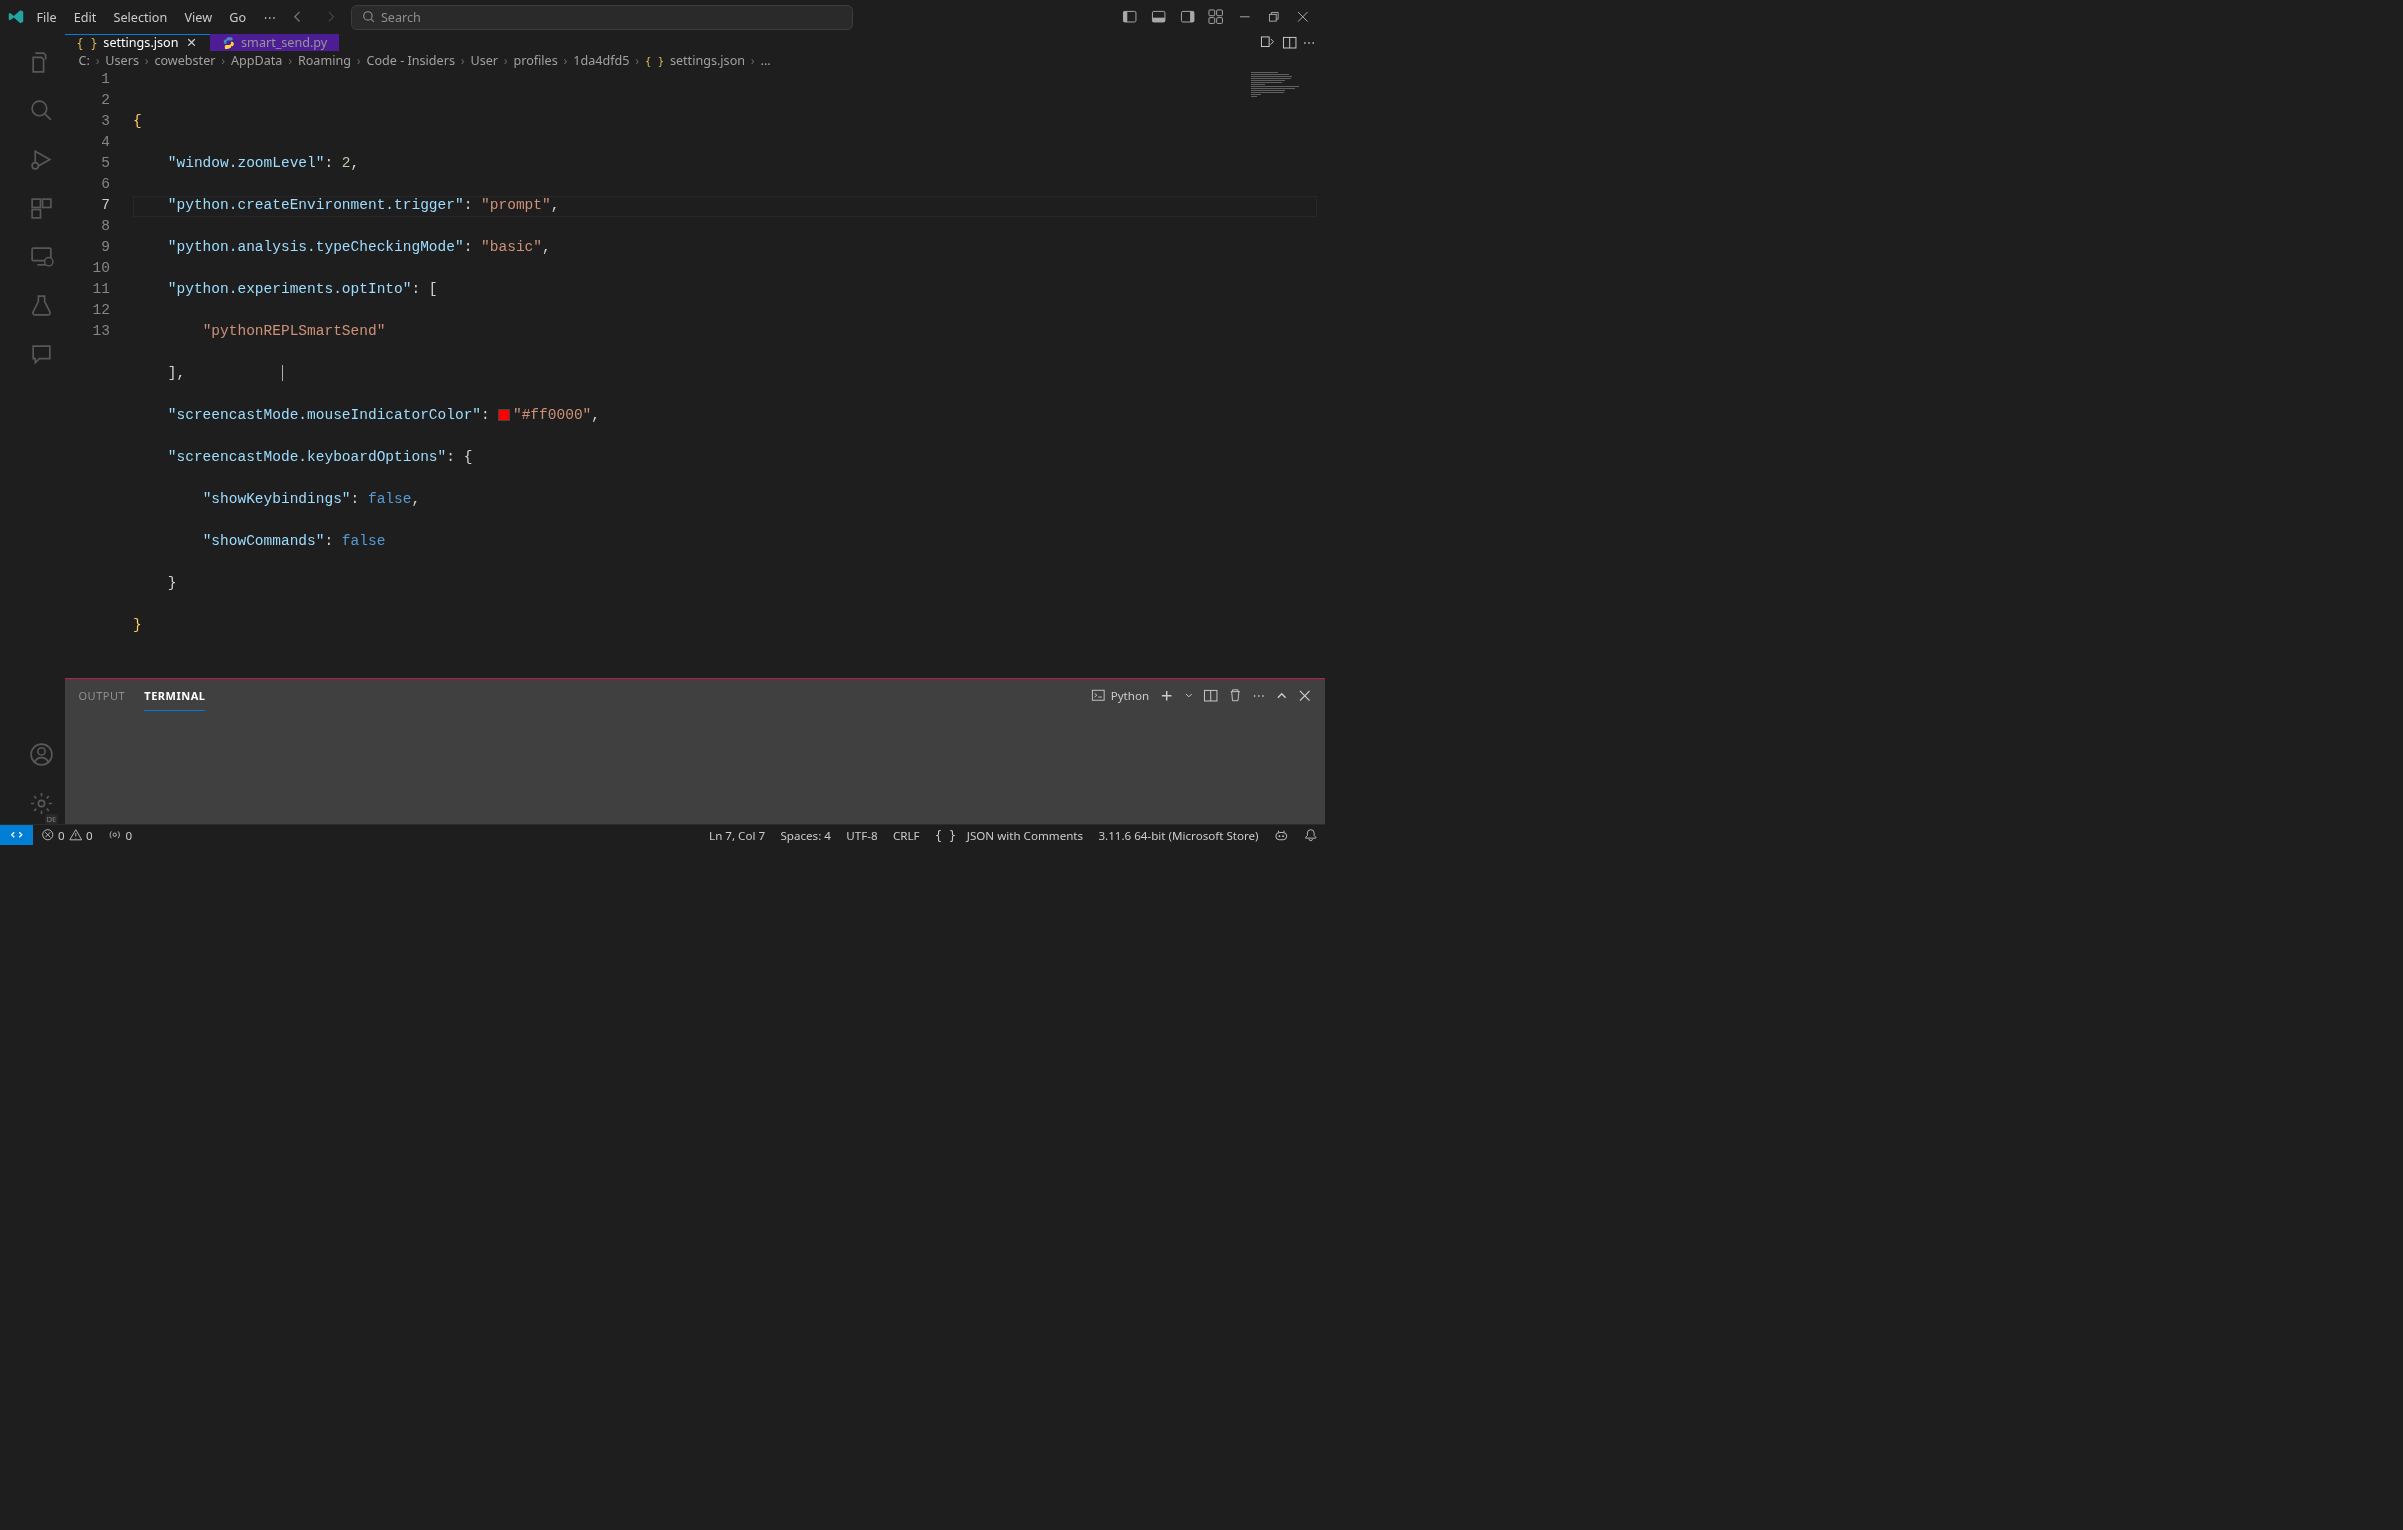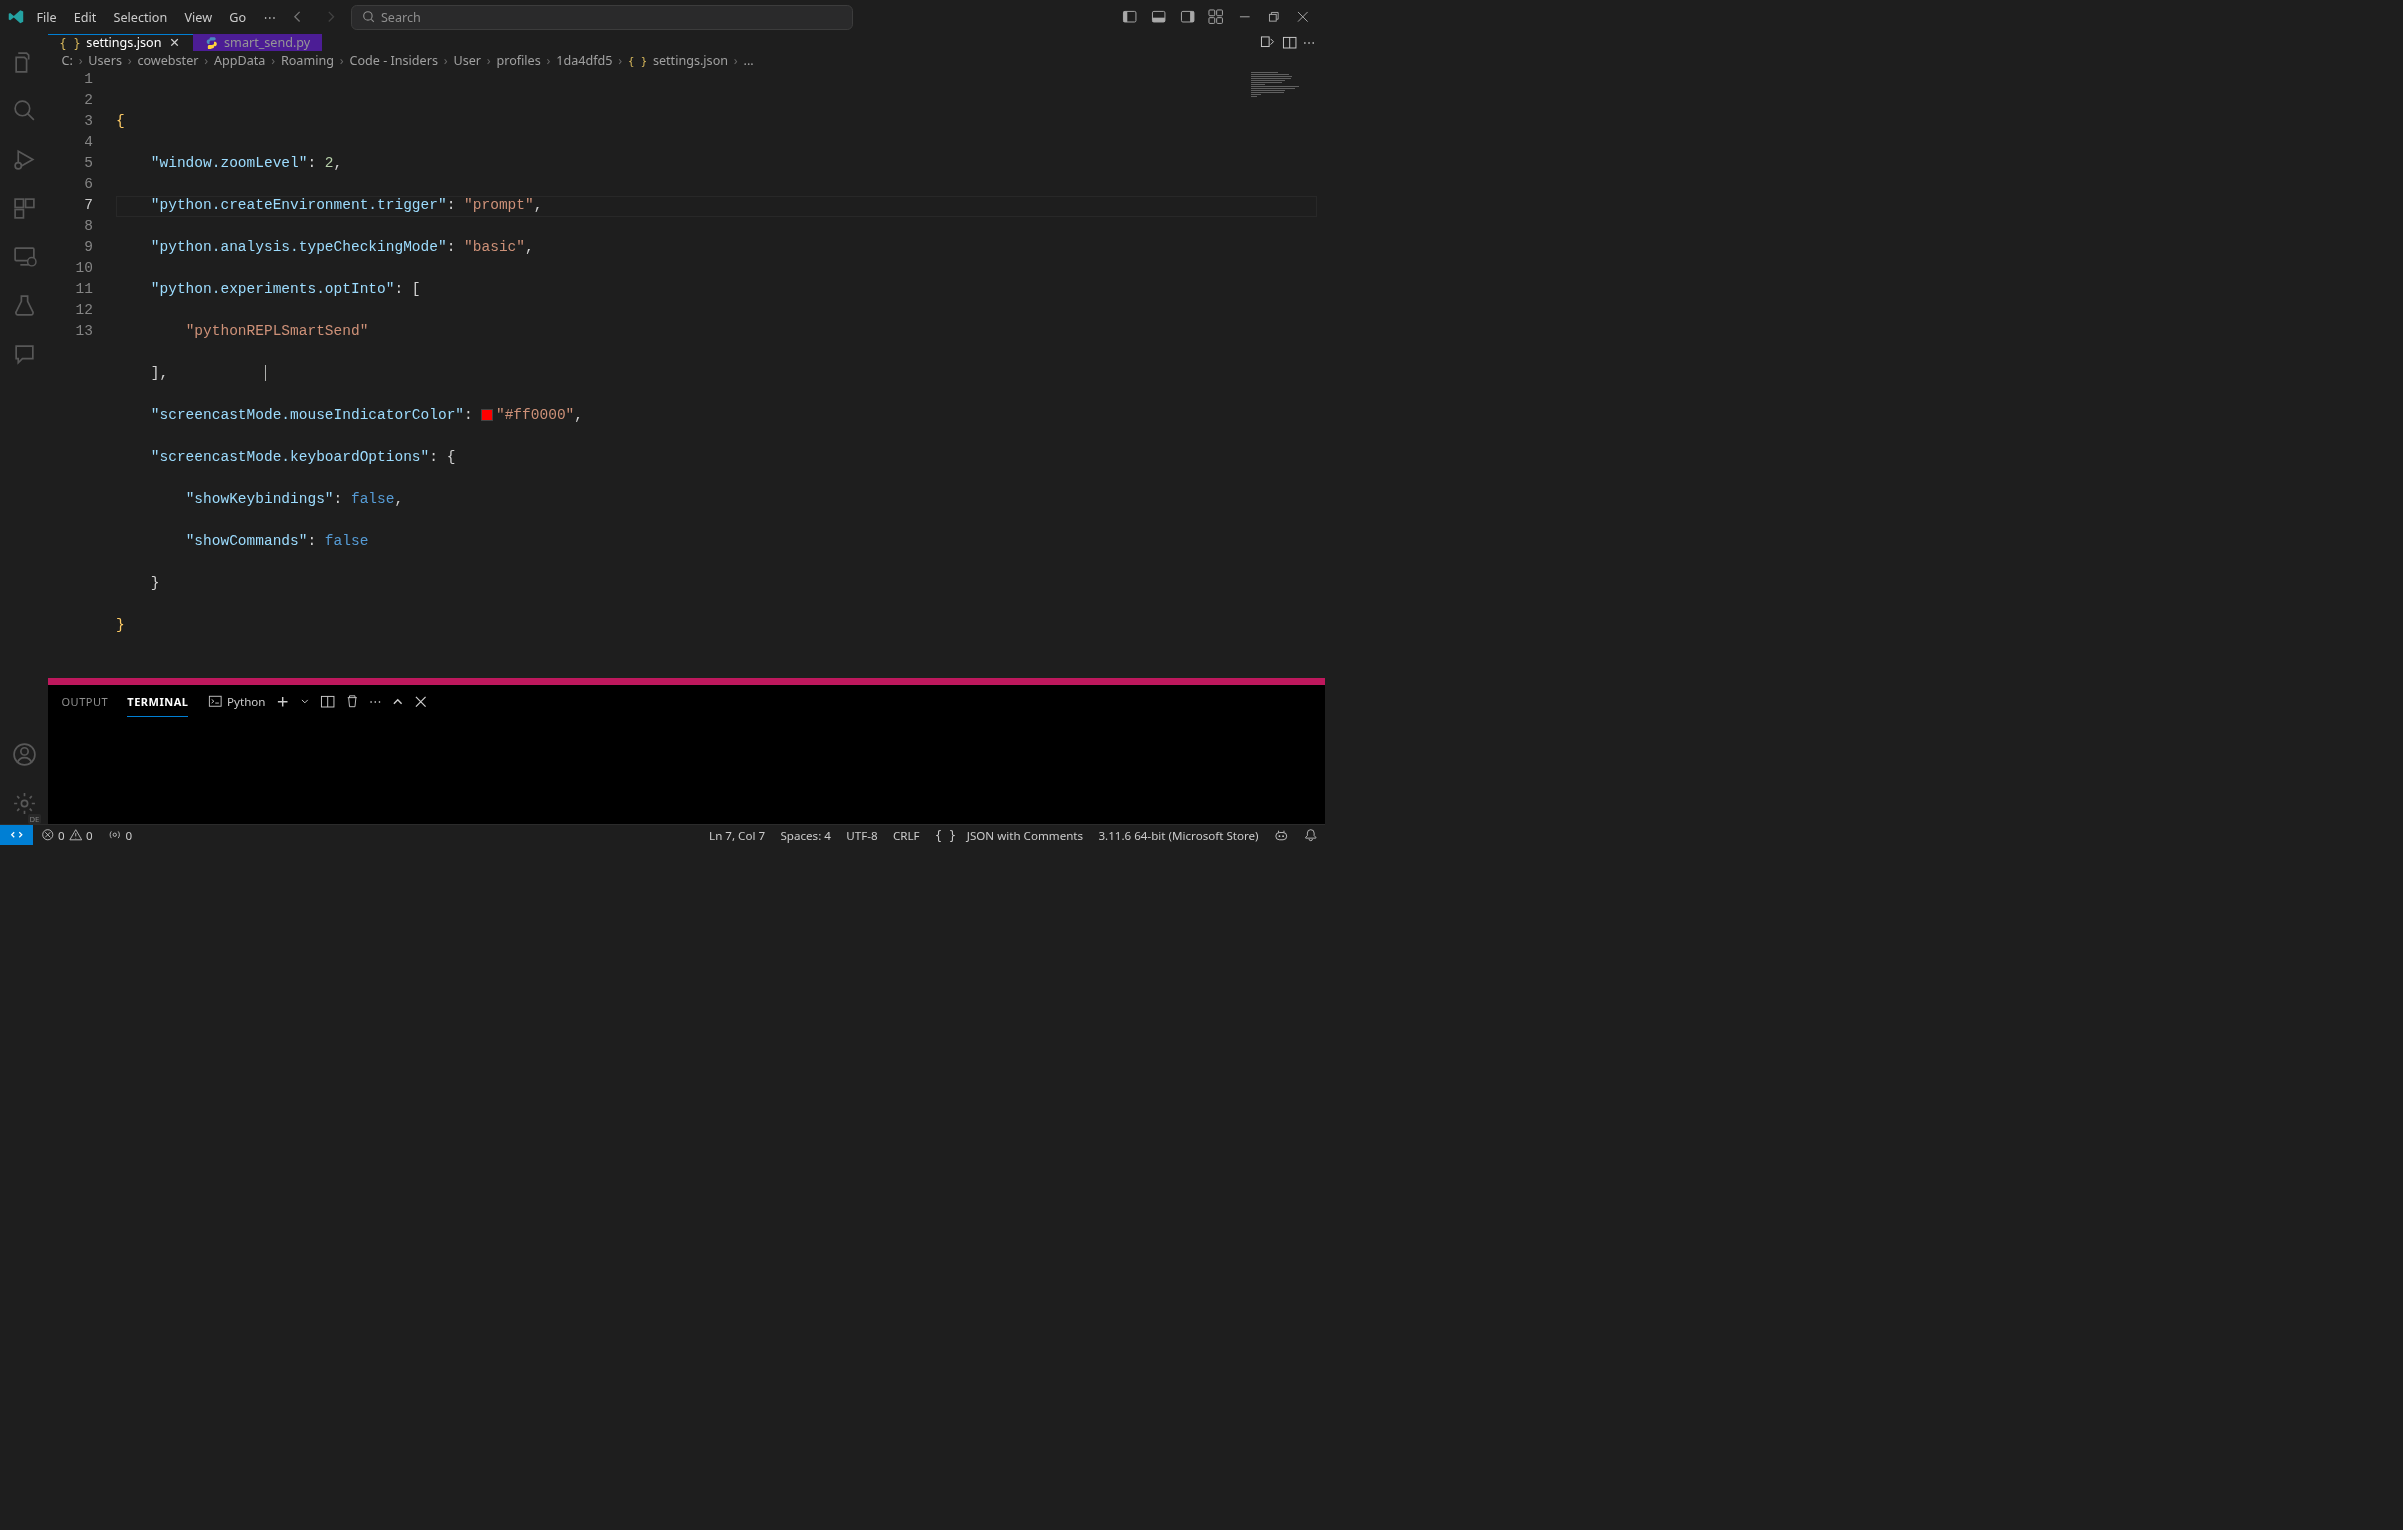--- a/index.html
+++ b/index.html
@@ -51,20 +51,21 @@
 .titlebar-btn { width:25px; height:25px; display:flex; align-items:center; justify-content:center; opacity:.8; }
 .workbench { display:flex; height: calc(100% - 34px - 21px); }
 .activitybar {
   width: 48px;
   background: #1e1e1e;
   display:flex;
   flex-direction:column;
   align-items:center;
   padding-top: 7.7px;
   gap: 7.7px;
+  margin-left: 17px;
 }
 .activitybar .spacer { flex:1; }
 .activity-icon { width:46px; height:41px; display:flex; align-items:center; justify-content:center; opacity:.55; }
 .main { flex:1; display:flex; flex-direction:column; min-width:0; }
 .tabs {
   height: 37px;
   background: #1e1e1e;
   display:flex;
   align-items:stretch;
   border-bottom: 1px solid #1e1e1e;
@@ -123,24 +124,24 @@
   position:absolute;
   top:1.9px;
   right:5.8px;
   width:68px;
   height:31px;
   background:#1e1e1e;
 }
 .minimap div { height:1px; margin:1px 0; background:#606060; }
 .panel {
   height: 348px;
-  border-top:7px solid #be185d;
-  display:flex;
-  flex-direction:row;
-  background:#000000;
+  border-top:1px solid #be185d;
+  display:flex;
+  flex-direction:column;
+  background:#404040;
 }
 .panel-tabs {
   height: 33px;
   display:flex;
   align-items:center;
   padding: 0 13.5px;
   gap: 19.3px;
 }
 .ptab { color:#8f8f8f; font-size:11px; letter-spacing:0.5px; padding:7.7px 0; }
 .ptab.active { color:#fff; border-bottom:1px solid #007fd4;font-weight:bold; }

